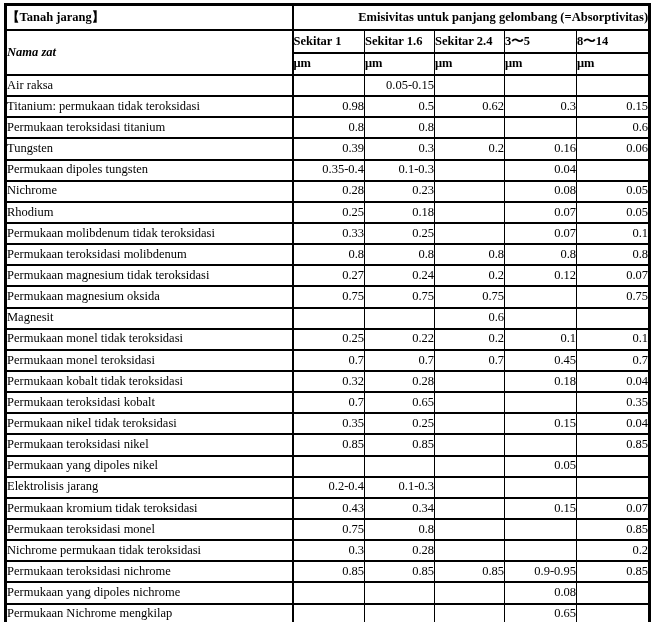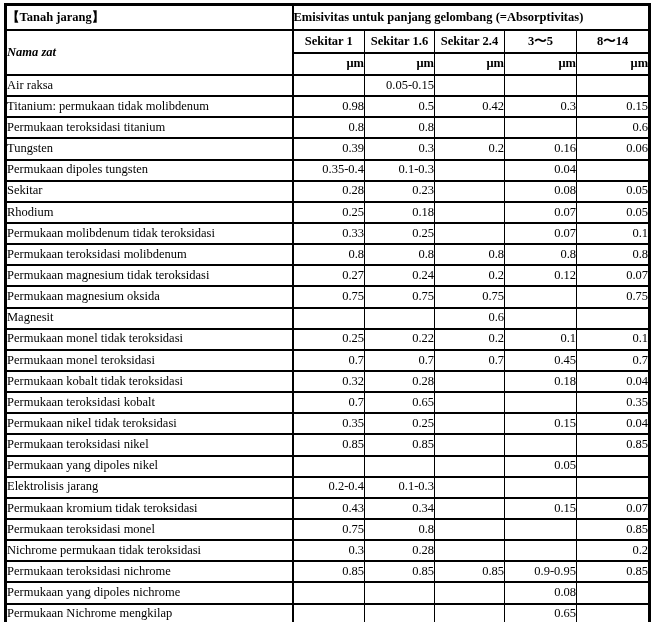--- a/index.html
+++ b/index.html
@@ -40,38 +40,38 @@
   
   thead th { font-weight: bold; }
   .corner-cell {
     text-align: left;
     padding-left: 4px;
     font-size: 15px;
     height: 23px;
     margin-left: 44px;
   }
   .span-cell {
-    text-align: left;
+    text-align: right;
     font-size: 13.5px;
     height: 23px;
   }
   .name-hdr {
     text-align: left;
     padding-left: 4px;
     font-size: 13px;
     border-bottom-width: 3px;
     font-style: italic;
   }
   .col-hdr {
-    text-align: center;
+    text-align: left;
     font-size: 13px;
     height: 21px;
   }
   .unit-hdr {
-    text-align: right;
+    text-align: left;
     font-size: 13px;
     height: 20px;
     border-bottom-width: 3px;
   }
   
   tbody tr { height: 21.15px; }
   td.mat-name {
     text-align: left;
     padding-left: 4px;
   }
@@ -117,24 +117,24 @@
     <tbody id="emis-body">
         <tr>
           <td class="mat-name name-col">Air raksa</td>
           <td class="mat-val"></td>
           <td class="mat-val">0.05-0.15</td>
           <td class="mat-val"></td>
           <td class="mat-val"></td>
           <td class="mat-val"></td>
         </tr>
         <tr>
-          <td class="mat-name name-col">Titanium: permukaan tidak molibdenum</td>
+          <td class="mat-name name-col">Titanium: permukaan tidak teroksidasi</td>
           <td class="mat-val">0.98</td>
           <td class="mat-val">0.5</td>
-          <td class="mat-val">0.42</td>
+          <td class="mat-val">0.62</td>
           <td class="mat-val">0.3</td>
           <td class="mat-val">0.15</td>
         </tr>
         <tr>
           <td class="mat-name name-col">Permukaan teroksidasi titanium</td>
           <td class="mat-val">0.8</td>
           <td class="mat-val">0.8</td>
           <td class="mat-val"></td>
           <td class="mat-val"></td>
           <td class="mat-val">0.6</td>
@@ -149,21 +149,21 @@
         </tr>
         <tr>
           <td class="mat-name name-col">Permukaan dipoles tungsten</td>
           <td class="mat-val">0.35-0.4</td>
           <td class="mat-val">0.1-0.3</td>
           <td class="mat-val"></td>
           <td class="mat-val">0.04</td>
           <td class="mat-val"></td>
         </tr>
         <tr>
-          <td class="mat-name name-col">Sekitar</td>
+          <td class="mat-name name-col">Nichrome</td>
           <td class="mat-val">0.28</td>
           <td class="mat-val">0.23</td>
           <td class="mat-val"></td>
           <td class="mat-val">0.08</td>
           <td class="mat-val">0.05</td>
         </tr>
         <tr>
           <td class="mat-name name-col">Rhodium</td>
           <td class="mat-val">0.25</td>
           <td class="mat-val">0.18</td>

